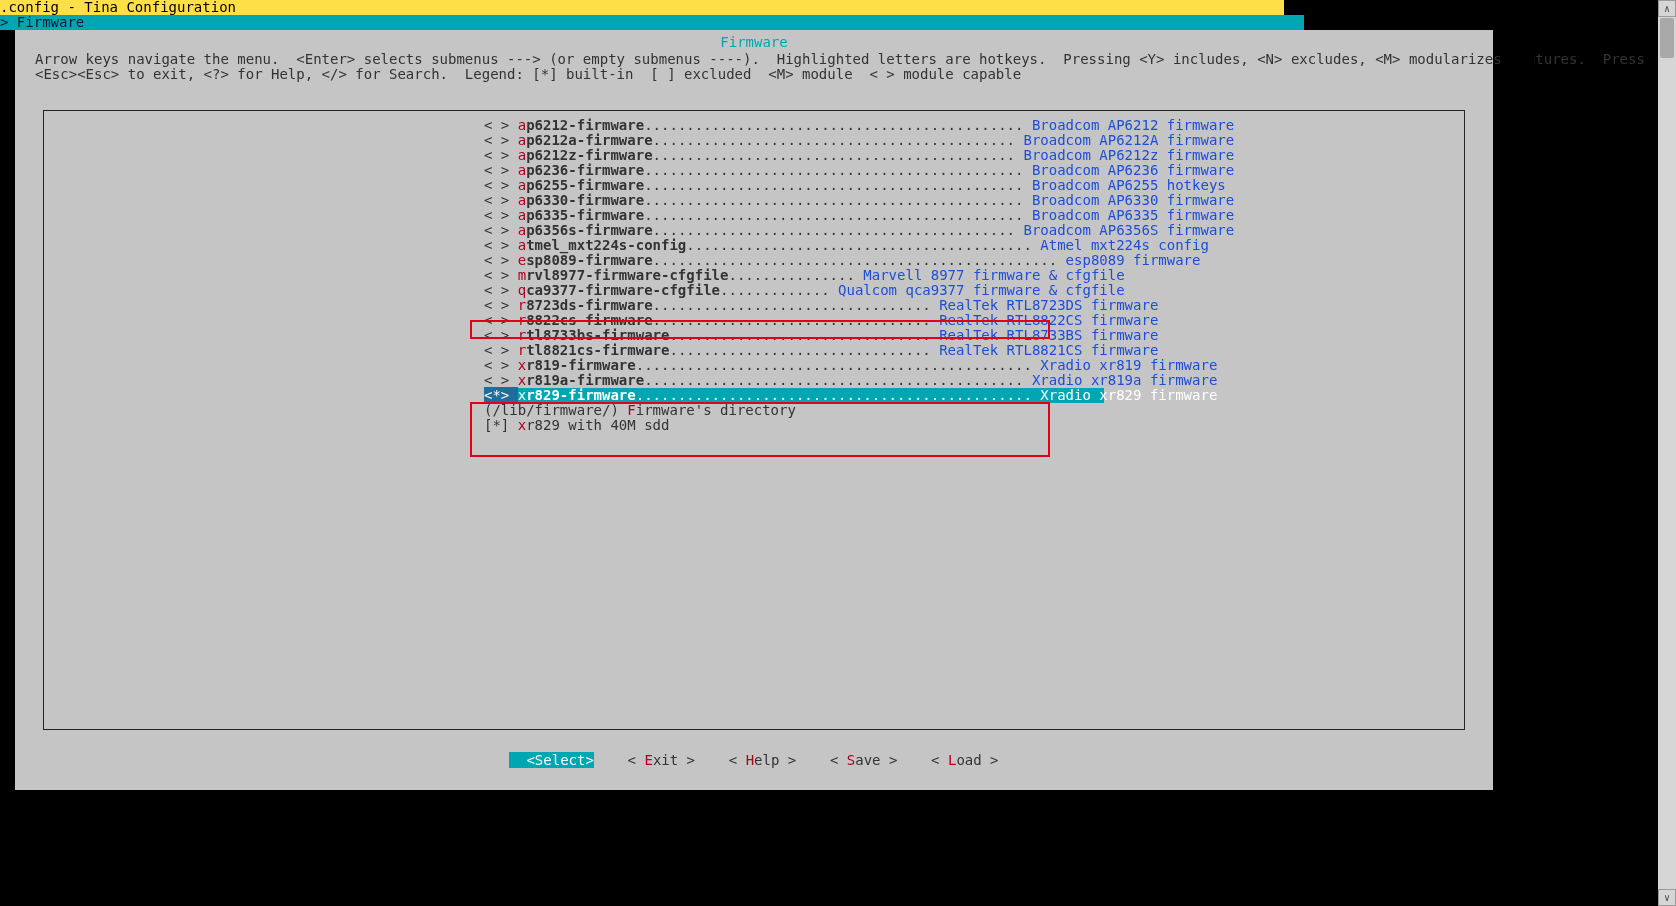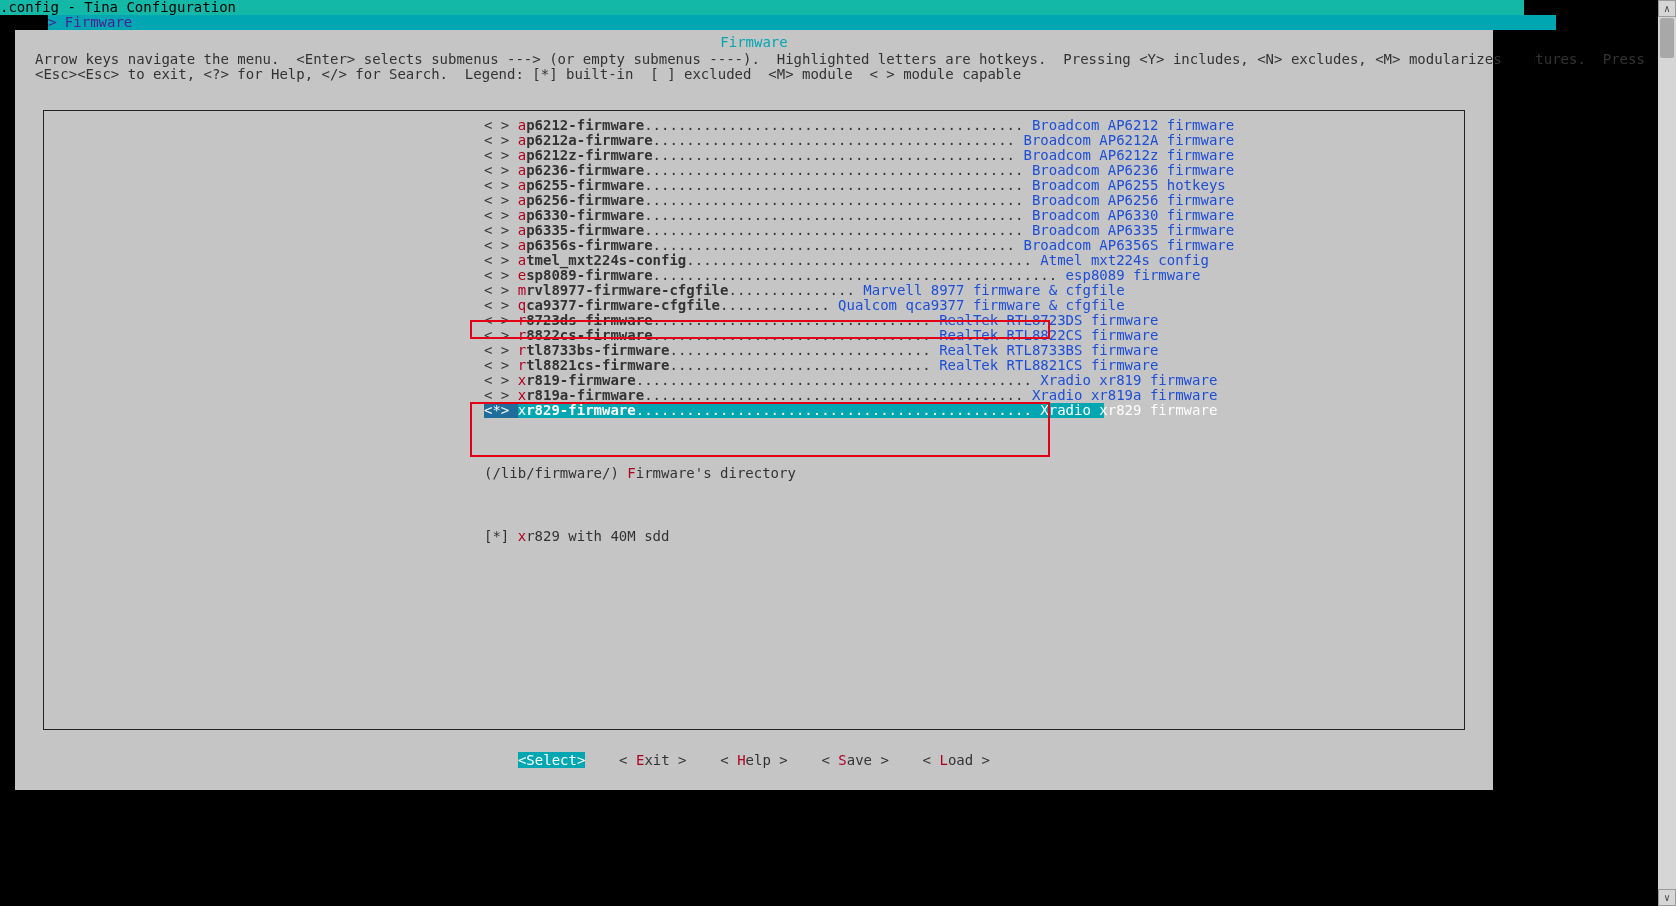--- a/index.html
+++ b/index.html
@@ -1,45 +1,45 @@
 <!DOCTYPE html>
 <html><head>
 <meta charset="utf-8">
 <style>
   html,body{margin:0;padding:0;width:1676px;height:906px;overflow:hidden;background:#000;}
   *{box-sizing:border-box;font-family:"DejaVu Sans Mono",Menlo,Consolas,monospace;font-size:14px;line-height:15px;}
   .screen{position:absolute;left:0;top:0;width:1676px;height:906px;background:#000;}
   
   .win{position:absolute;left:0;top:0;width:1508px;height:805px;}
-  .titlebar{position:absolute;left:0;top:0;width:1524px;height:15px;background:#14b8a6;color:#000;}
-  .breadcrumb{position:absolute;left:0;top:15px;width:1508px;height:15px;background:#00a7b3;color:#4c1d95;margin-left:48px;}
+  .titlebar{position:absolute;left:0;top:0;width:1284px;height:15px;background:#fde047;color:#000;}
+  .breadcrumb{position:absolute;left:0;top:15px;width:1304px;height:15px;background:#00a7b3;color:#0f172a;}
   .inner-gray{position:absolute;left:15px;top:30px;width:1478px;height:760px;background:#c5c5c5;}
   
   .box-title{position:absolute;left:0;top:5px;width:100%;text-align:center;color:#00a7b3;}
   
   .help{position:absolute;left:20px;top:22px;width:1440px;color:#333;white-space:pre;}
   
   .box{position:absolute;left:28px;top:80px;width:1422px;height:620px;border:1px solid #222;}
   .options{position:absolute;left:440px;top:7px;width:620px;}
   .row{white-space:pre;color:#333;height:15px;}
   .row .mk{color:#333;}
   .row .hk{color:#b00020;}
   .row .nm{color:#333;font-weight:bold;}
   .row .dots{color:#333;}
   .row .desc{color:#1d4ed8;}
   .row.sel{background:#00a7b3;color:#fff;}
   .row.sel .mk,.row.sel .hk,.row.sel .nm,.row.sel .dots,.row.sel .desc{color:#fff;}
   .row.sel .mk{background:#1e6d9b;}
-  .row-extra{white-space:pre;color:#333;height:15px;margin-top:48px;}
+  .row-extra{white-space:pre;color:#333;height:15px;}
   .row-extra .hk{color:#b00020;}
   
   .btnbar{position:absolute;left:0;top:723px;width:100%;text-align:center;color:#333;white-space:pre;}
   .btn{display:inline;white-space:pre;}
   .btn .hk{color:#b00020;}
-  .btn.sel{background:#00a7b3;color:#fff;}
+  .btn.sel{background:#00a7b3;color:#fff;padding-left:17px;}
   .btn.sel .hk{color:#fff;}
   
   .rect{position:absolute;border:2px solid #e30016;pointer-events:none;}
   
   .shade-right{position:absolute;left:1508px;top:34px;width:26px;height:771px;background:#000;}
   .shade-bottom{position:absolute;left:17px;top:790px;width:1517px;height:15px;background:#000;}
   
   .scrollbar{position:absolute;right:0;top:0;width:18px;height:906px;background:#d6d6d6;}
   .sb-btn{position:absolute;left:0;width:18px;height:17px;background:#d6d6d6;border:1px solid #9a9a9a;display:flex;align-items:center;justify-content:center;color:#4a4a4a;font-size:10px;}
   .sb-thumb{position:absolute;left:2px;width:14px;background:#a8a8a8;border-radius:2px;}
@@ -63,21 +63,20 @@
       <div class="help"><span>Arrow keys navigate the menu.  &lt;Enter&gt; selects submenus ---&gt; (or empty submenus ----).  Highlighted letters are hotkeys.  Pressing &lt;Y&gt; includes, &lt;N&gt; excludes, &lt;M&gt; modularizes features.  Press</span>
 <span>&lt;Esc&gt;&lt;Esc&gt; to exit, &lt;?&gt; for Help, &lt;/&gt; for Search.  Legend: [*] built-in  [ ] excluded  &lt;M&gt; module  &lt; &gt; module capable</span></div>
 
       <div class="box">
         <div class="options" id="options">
             <div class="row"><span class="mk">&lt; &gt; </span><span class="hk">a</span><span class="nm">p6212-firmware</span><span class="dots">............................................. </span><span class="desc">Broadcom AP6212 firmware</span></div>
             <div class="row"><span class="mk">&lt; &gt; </span><span class="hk">a</span><span class="nm">p6212a-firmware</span><span class="dots">........................................... </span><span class="desc">Broadcom AP6212A firmware</span></div>
             <div class="row"><span class="mk">&lt; &gt; </span><span class="hk">a</span><span class="nm">p6212z-firmware</span><span class="dots">........................................... </span><span class="desc">Broadcom AP6212z firmware</span></div>
             <div class="row"><span class="mk">&lt; &gt; </span><span class="hk">a</span><span class="nm">p6236-firmware</span><span class="dots">............................................. </span><span class="desc">Broadcom AP6236 firmware</span></div>
             <div class="row"><span class="mk">&lt; &gt; </span><span class="hk">a</span><span class="nm">p6255-firmware</span><span class="dots">............................................. </span><span class="desc">Broadcom AP6255 hotkeys</span></div>
-            <div class="row"><span class="mk">&lt; &gt; </span><span class="hk">a</span><span class="nm">p6256-firmware</span><span class="dots">............................................. </span><span class="desc">Broadcom AP6256 firmware</span></div>
             <div class="row"><span class="mk">&lt; &gt; </span><span class="hk">a</span><span class="nm">p6330-firmware</span><span class="dots">............................................. </span><span class="desc">Broadcom AP6330 firmware</span></div>
             <div class="row"><span class="mk">&lt; &gt; </span><span class="hk">a</span><span class="nm">p6335-firmware</span><span class="dots">............................................. </span><span class="desc">Broadcom AP6335 firmware</span></div>
             <div class="row"><span class="mk">&lt; &gt; </span><span class="hk">a</span><span class="nm">p6356s-firmware</span><span class="dots">........................................... </span><span class="desc">Broadcom AP6356S firmware</span></div>
             <div class="row"><span class="mk">&lt; &gt; </span><span class="hk">a</span><span class="nm">tmel_mxt224s-config</span><span class="dots">......................................... </span><span class="desc">Atmel mxt224s config</span></div>
             <div class="row"><span class="mk">&lt; &gt; </span><span class="hk">e</span><span class="nm">sp8089-firmware</span><span class="dots">................................................ </span><span class="desc">esp8089 firmware</span></div>
             <div class="row"><span class="mk">&lt; &gt; </span><span class="hk">m</span><span class="nm">rvl8977-firmware-cfgfile</span><span class="dots">............... </span><span class="desc">Marvell 8977 firmware &amp; cfgfile</span></div>
             <div class="row"><span class="mk">&lt; &gt; </span><span class="hk">q</span><span class="nm">ca9377-firmware-cfgfile</span><span class="dots">............. </span><span class="desc">Qualcom qca9377 firmware &amp; cfgfile</span></div>
             <div class="row"><span class="mk">&lt; &gt; </span><span class="hk">r</span><span class="nm">8723ds-firmware</span><span class="dots">................................. </span><span class="desc">RealTek RTL8723DS firmware</span></div>
             <div class="row"><span class="mk">&lt; &gt; </span><span class="hk">r</span><span class="nm">8822cs-firmware</span><span class="dots">................................. </span><span class="desc">RealTek RTL8822CS firmware</span></div>
             <div class="row"><span class="mk">&lt; &gt; </span><span class="hk">r</span><span class="nm">tl8733bs-firmware</span><span class="dots">............................... </span><span class="desc">RealTek RTL8733BS firmware</span></div>

